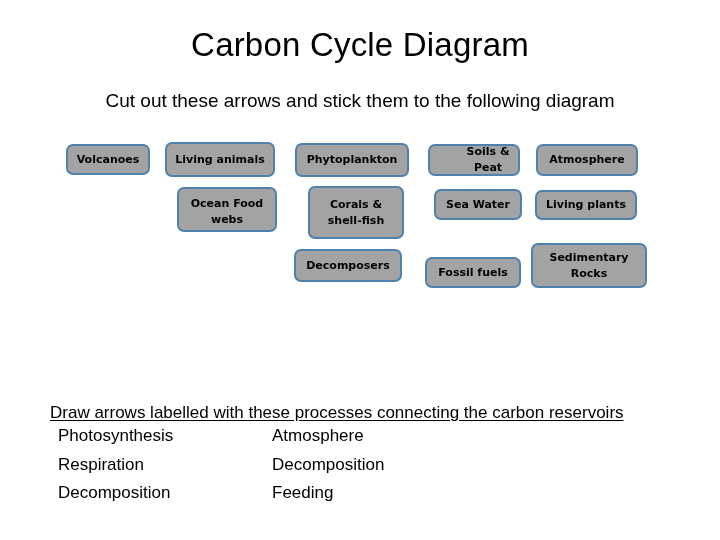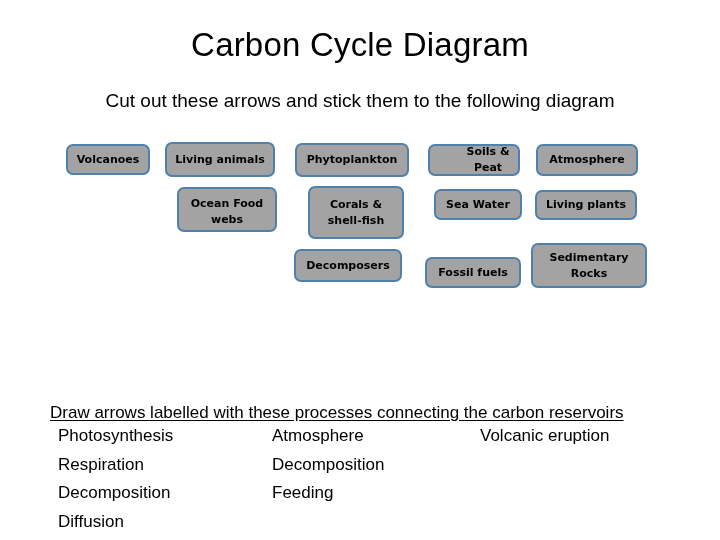--- a/index.html
+++ b/index.html
@@ -162,25 +162,23 @@
       </div>
     </div>
 
   <div class="proc-heading">Draw arrows labelled with these processes connecting the carbon reservoirs</div>
 
   <div class="proc-cols">
       <div class="proc-col c1">
         <div class="proc-item">Photosynthesis</div>
         <div class="proc-item">Respiration</div>
         <div class="proc-item">Decomposition</div>
-        <div class="proc-item">Diffusion</div>
       </div>
       <div class="proc-col c2">
         <div class="proc-item">Atmosphere</div>
         <div class="proc-item">Decomposition</div>
         <div class="proc-item">Feeding</div>
       </div>
       <div class="proc-col c3">
-        <div class="proc-item">Volcanic eruption</div>
       </div>
     </div>
 
 </div>
 
 </body></html>

